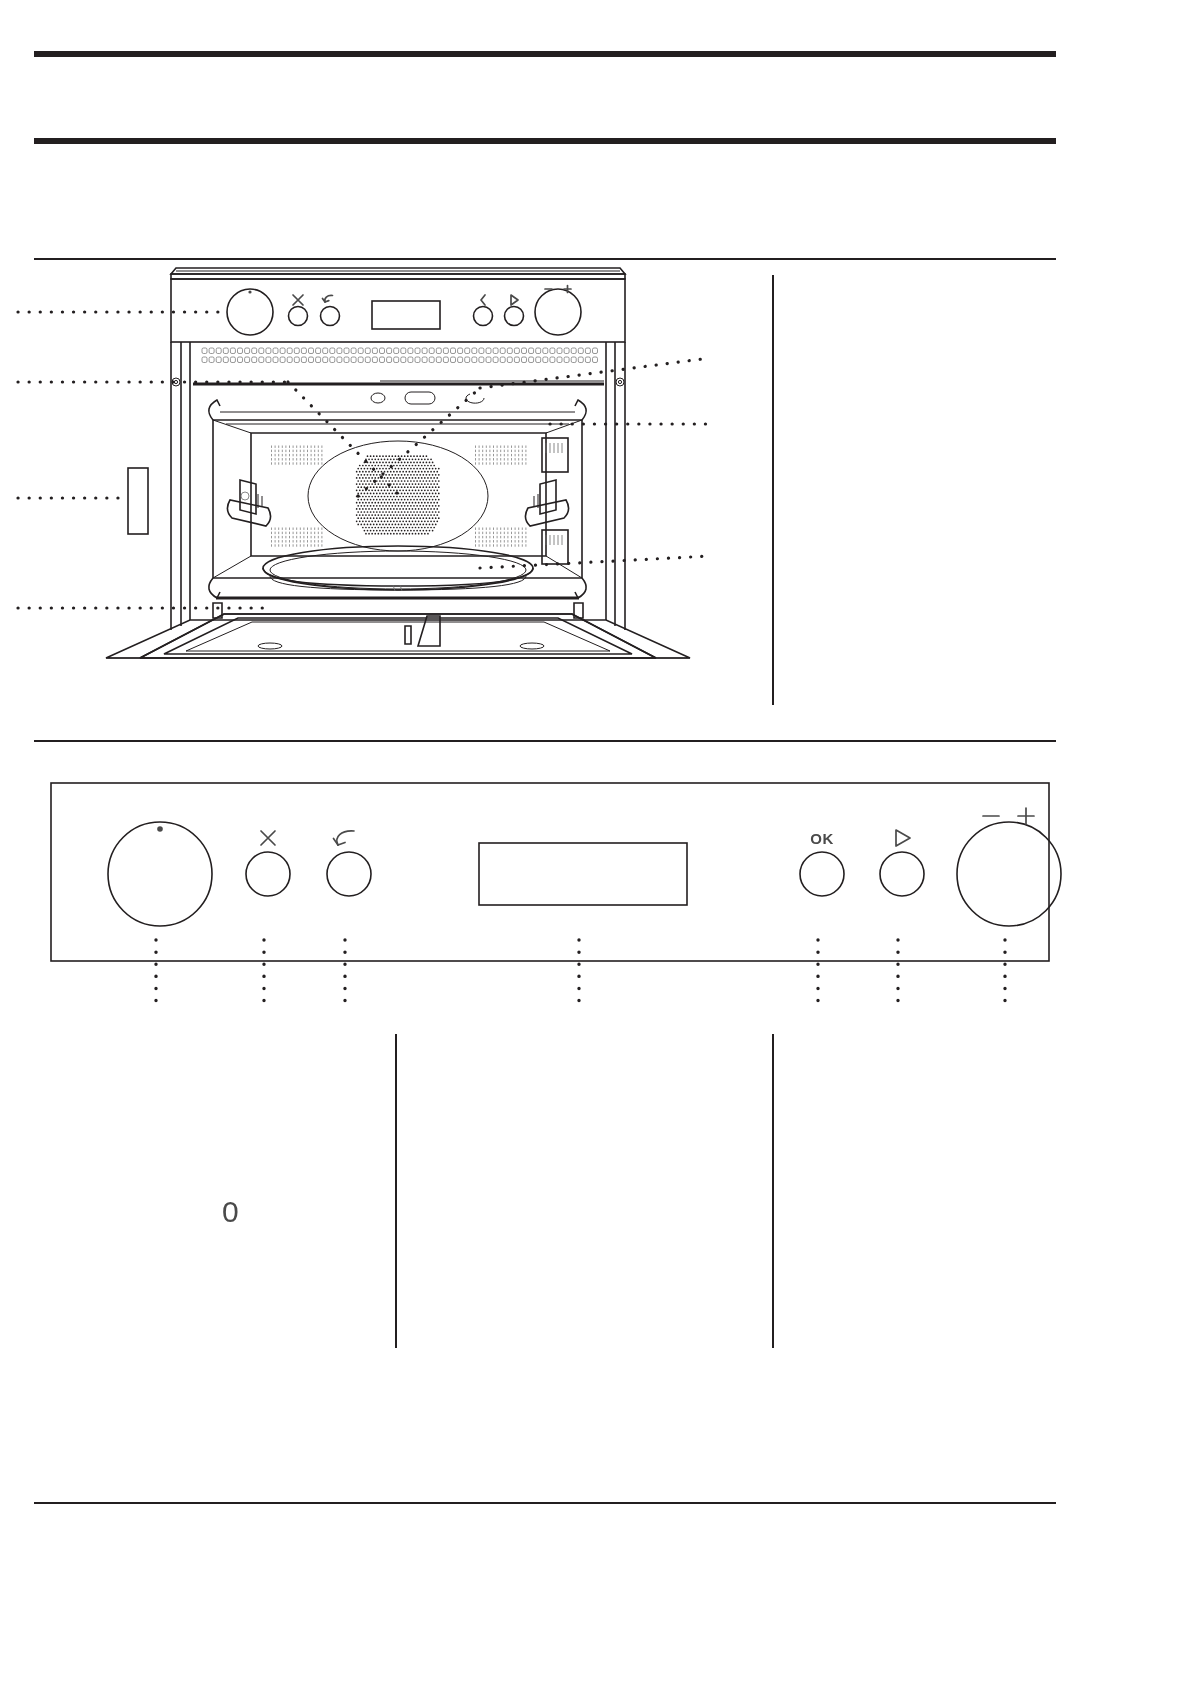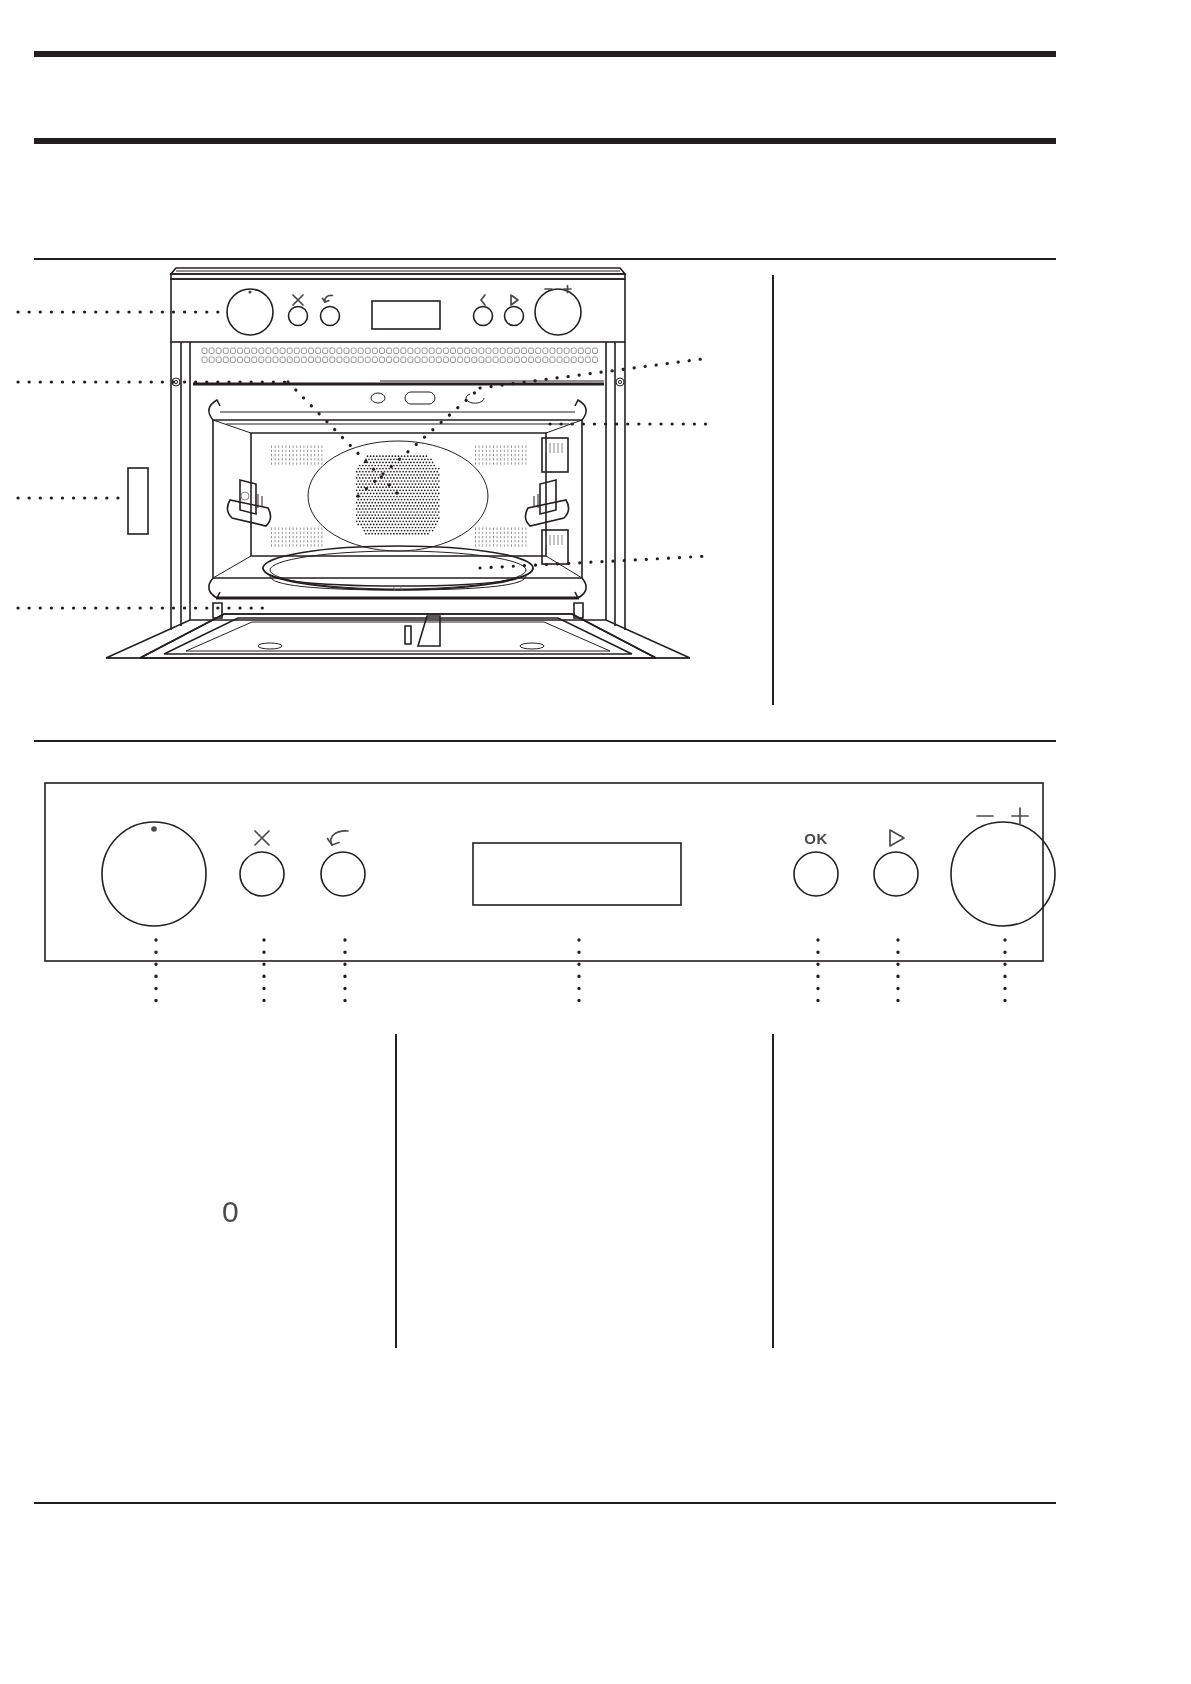--- a/index.html
+++ b/index.html
@@ -69,21 +69,21 @@
   
   .vdiv {
     position: absolute;
     width: 2px;
     background: #231f20;
   }
 
   
   #fig-panel {
     position: absolute;
-    left: 44px;
+    left: 50px;
     top: 782px;
     width: 1000px;
     height: 208px;
   }
   #fig-panel-leaders {
     position: absolute;
     left: 46px;
     top: 940px;
     width: 1000px;
     height: 70px;

